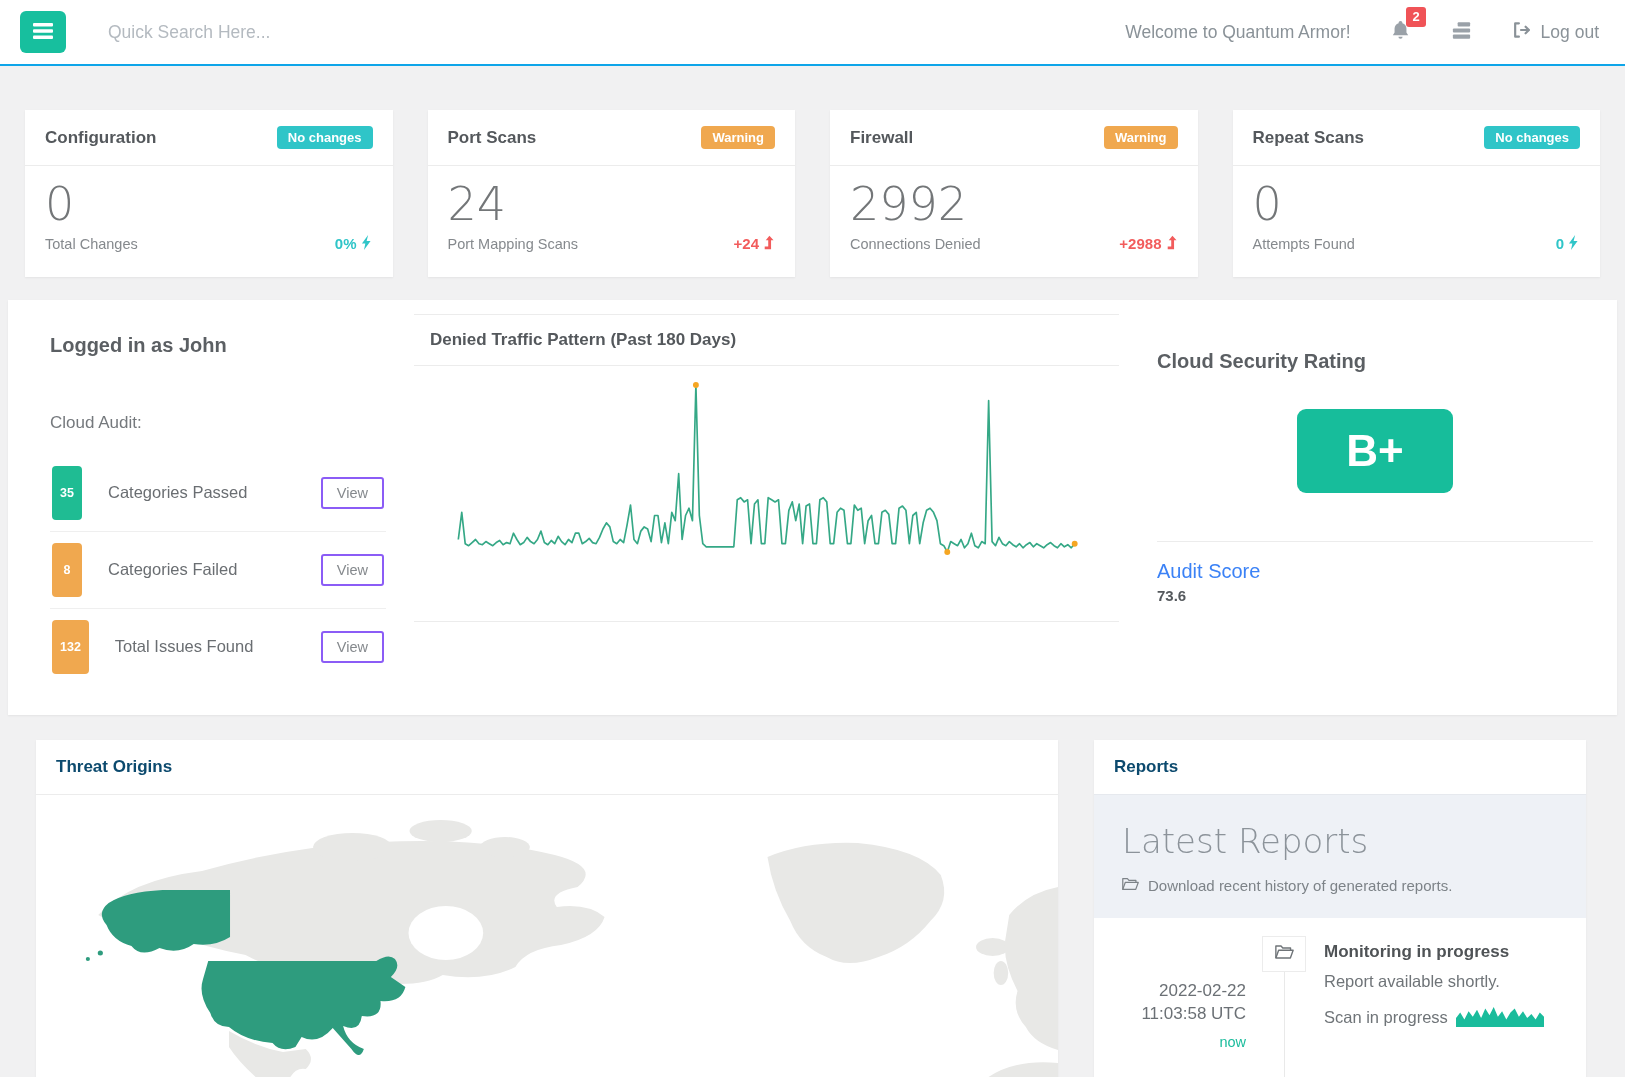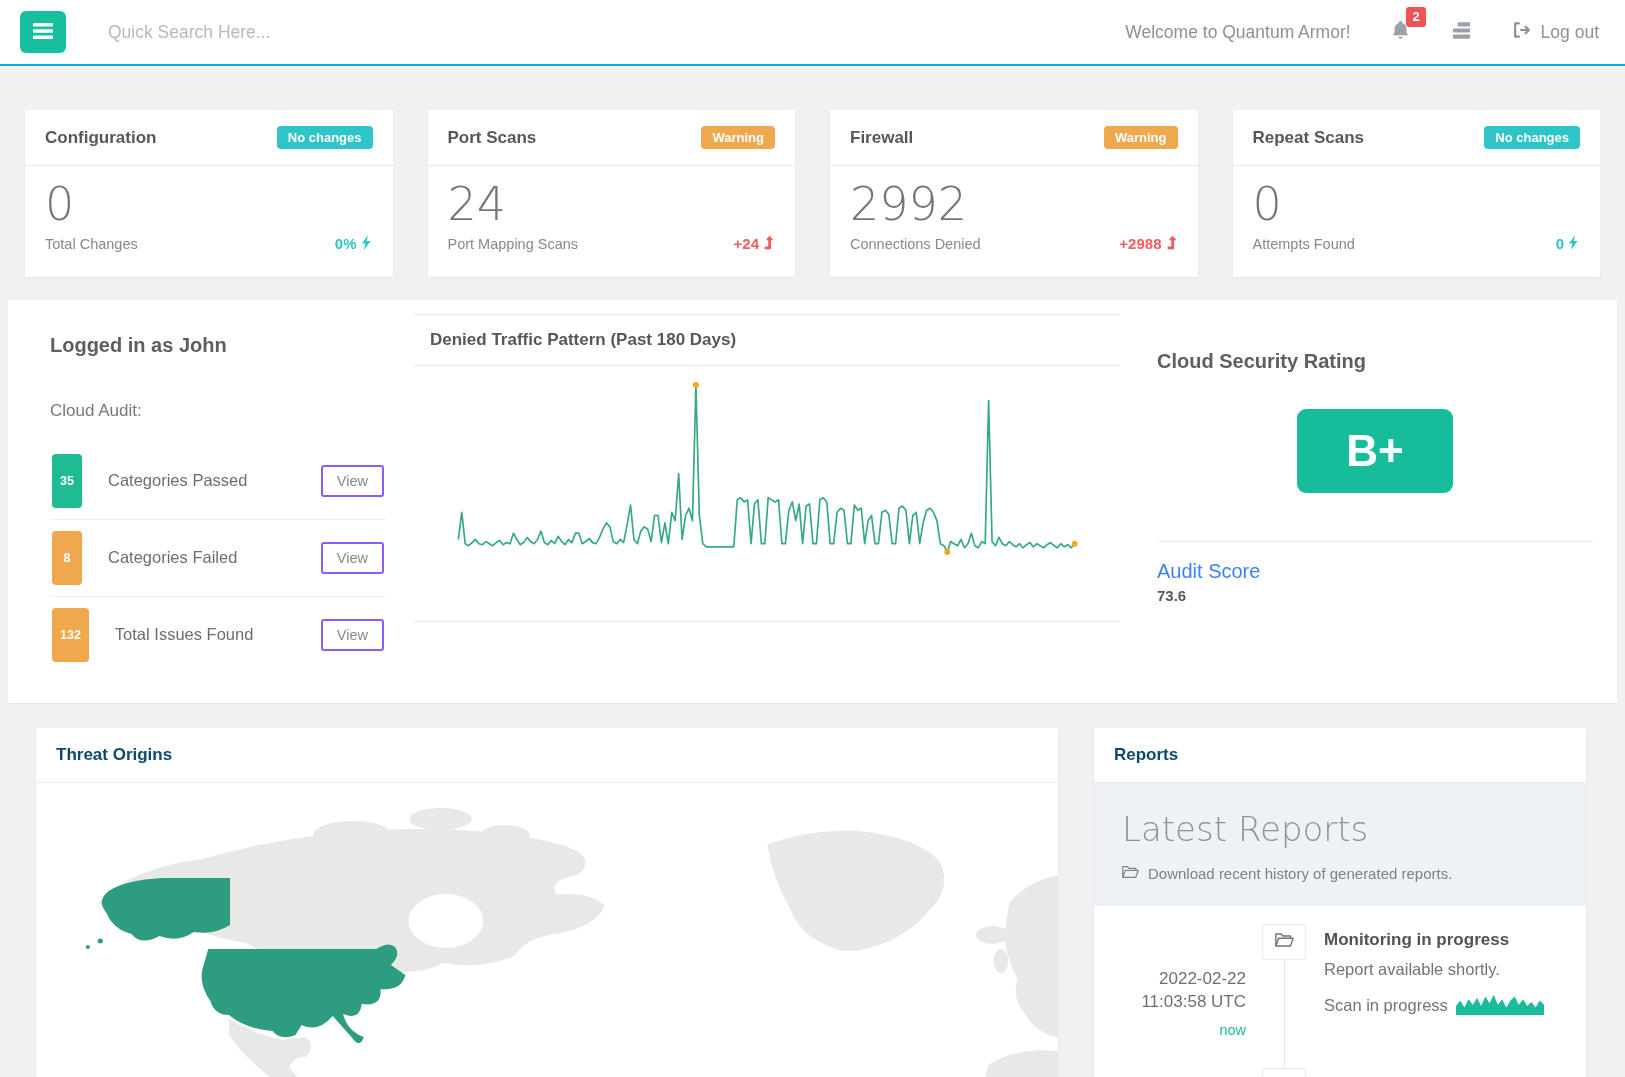--- a/index.html
+++ b/index.html
@@ -33,21 +33,21 @@
   .stat-label { font-size:14.5px; color:#85898d; }
   .delta { font-size:15px; font-weight:bold; display:flex; align-items:center; gap:4px; }
   .delta-ok { color:#2fc5c8; }
   .delta-danger { color:#f25c5c; }
   .delta svg { width:12px; height:15px; }
 
   
   .main-panel { margin:23px 8px 0 8px; background:#fff; box-shadow:0 1px 2px rgba(0,0,0,.06); display:flex; padding:14px 24px 30px 24px; min-height:388px; }
   .audit-col { width:382px; padding:20px 28px 0 18px; }
   .panel-title { font-size:20px; font-weight:bold; color:#5b5f63; }
-  .audit-sub { font-size:17px; color:#75797d; margin-top:44px; }
+  .audit-sub { font-size:17px; color:#75797d; margin-top:56px; }
   .audit-list { margin-top:22px; }
   .audit-row { display:flex; align-items:center; padding:11px 2px; border-bottom:1px solid #efefef; }
   .audit-row:last-child { border-bottom:none; }
   .count-badge { min-width:30px; text-align:center; color:#fff; font-size:12.5px; font-weight:bold; padding:20px 8px; border-radius:4px; }
   .count-ok { background:#1fbc93; }
   .count-warning { background:#f0a84f; }
   .audit-label { font-size:16.5px; color:#6a6e72; margin-left:26px; }
   .view-btn { margin-left:auto; background:#fff; border:2px solid #8b5cf6; border-radius:3px; color:#85898d; font-size:14.5px; font-family:inherit; padding:6px 14px; cursor:pointer; }
 
   .chart-col { flex:1; display:flex; flex-direction:column; }

